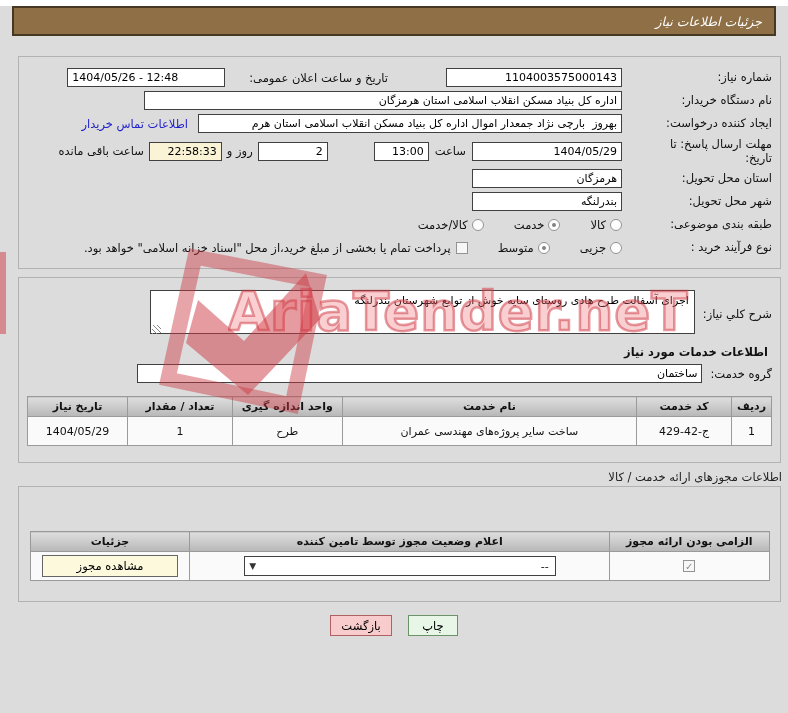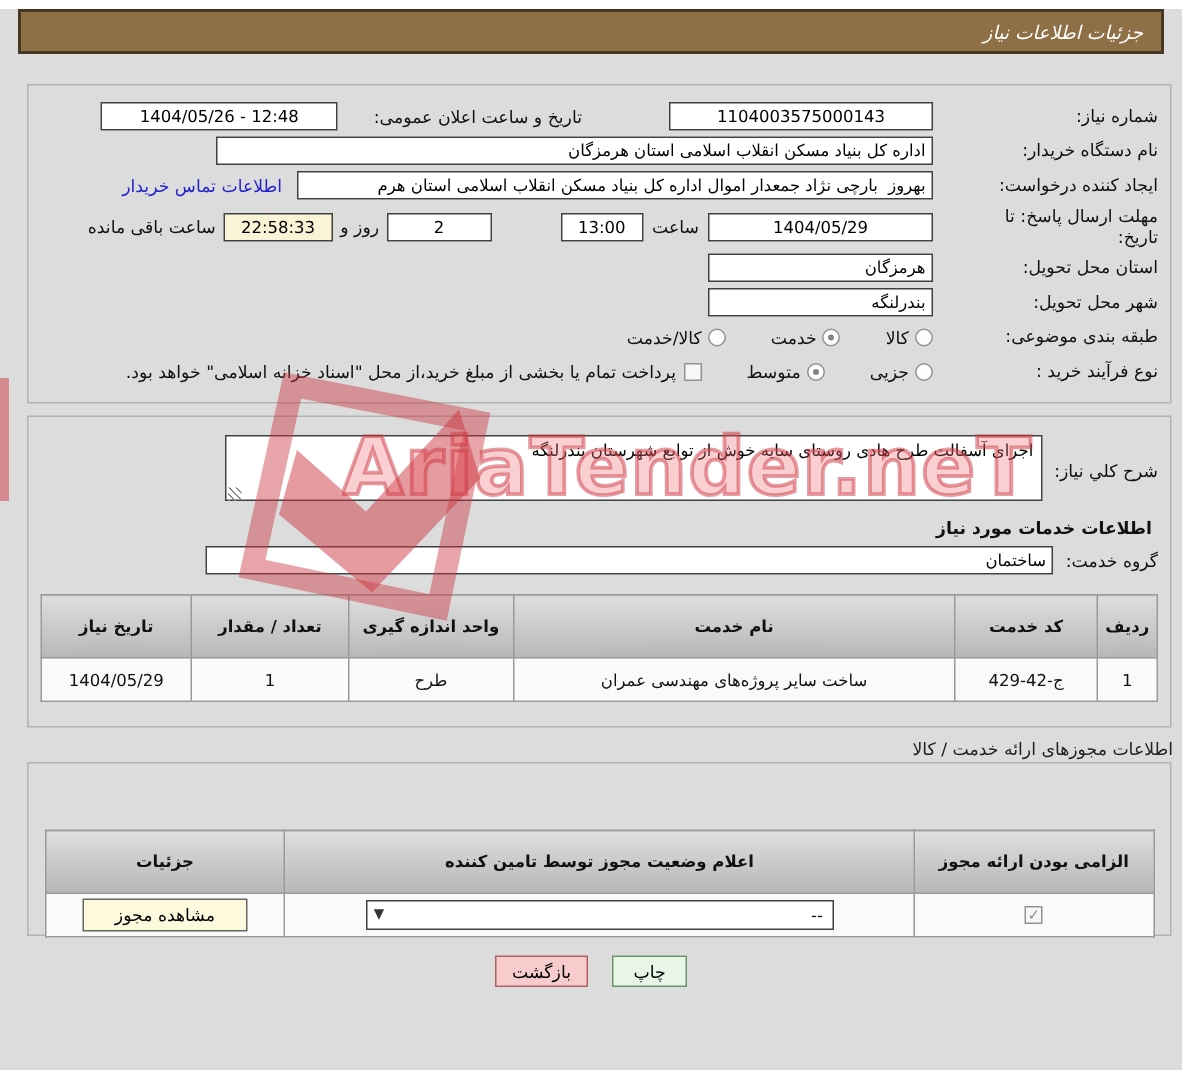--- a/index.html
+++ b/index.html
@@ -34,21 +34,21 @@
   .g2{margin-top:8px;padding-bottom:12px;}
   .g3{margin-top:2px;height:116px;padding-top:44px;}
   .frow{display:flex;align-items:center;margin:2px 0;min-height:21px;}
   .flabel{width:150px;flex:none;padding-left:8px;line-height:1.25;}
   .blabel{font-weight:normal;flex:none;padding-left:8px;}
   .inp{
     height:19px;border:1px solid #404040;background:#fff;
     font-size:11px;font-family:"DejaVu Sans",sans-serif;
     padding:0 4px;white-space:nowrap;overflow:hidden;color:#000;
   }
-  .center{text-align:center;}
+  .center{}
   .ylw{background:#fbf3d5;}
   .tarea{
     border:1px solid #404040;background:#fff;position:relative;
     font-size:11px;font-family:"DejaVu Sans",sans-serif;
     padding:2px 5px;resize:none;overflow:hidden;line-height:1.5;color:#000;
   }
   .tarea-wrap{position:relative;}
   .tarea-wrap::after{
     content:"";position:absolute;left:2px;bottom:3px;width:9px;height:9px;
     background:repeating-linear-gradient(45deg,#8a8a8a 0 1px,transparent 1px 3.2px);
@@ -67,35 +67,35 @@
     flex:none;margin-left:5px;position:relative;
   }
   .chk.on::after{
     content:"✓";position:absolute;inset:0;color:#8c8c8c;
     font-size:10px;line-height:11px;text-align:center;
   }
   .opt{display:flex;align-items:center;margin-left:30px;}
   .section-title{font-weight:bold;margin:8px 4px 4px;}
   table{border-collapse:collapse;margin:12px auto 4px;}
   th,td{border:1px solid #9a9a9a;font-size:11px;padding:0 4px;}
-  th{background:linear-gradient(#dedede,#b7b7b7);font-weight:bold;height:42px;}
+  th{background:linear-gradient(#dedede,#b7b7b7);font-weight:bold;height:20px;}
   td{background:#fafafa;height:29px;text-align:center;}
   .lic-title{margin:7px 6px 2px 0;color:#222;}
   .fake-select{
     width:312px;height:20px;border:1px solid #404040;background:#fff;
     display:flex;align-items:center;margin:0 auto;font-size:11px;
   }
   .fake-select .val{flex:1;text-align:right;padding-right:6px;}
   .fake-select .arrow{width:16px;text-align:center;color:#333;font-size:9px;}
   .btn{
     display:flex;align-items:center;justify-content:center;
     height:21px;font-size:11.5px;cursor:pointer;
     font-family:"DejaVu Sans",sans-serif;color:#000;
   }
-  .btn-license{background:#fcf9dc;border:1px solid #666;width:110px;height:22px;margin:0 auto;}
+  .btn-license{background:#fcf9dc;border:1px solid #666;width:136px;height:22px;margin:0 auto;}
   .footer{display:flex;justify-content:center;gap:16px;margin-top:13px;}
   .btn-print{width:50px;background:#e8f6e8;border:1px solid #6a936a;}
   .btn-back{width:62px;background:#f8cccc;border:1px solid #b06060;}
   
   .wm{position:absolute;pointer-events:none;z-index:40;}
   .wm-text{
     top:281px;left:228px;width:600px;height:64px;
     font-size:53px;font-weight:bold;direction:ltr;letter-spacing:1px;
     color:rgba(237,105,113,0.32);
     -webkit-text-stroke:2.5px rgba(205,55,65,0.5);

